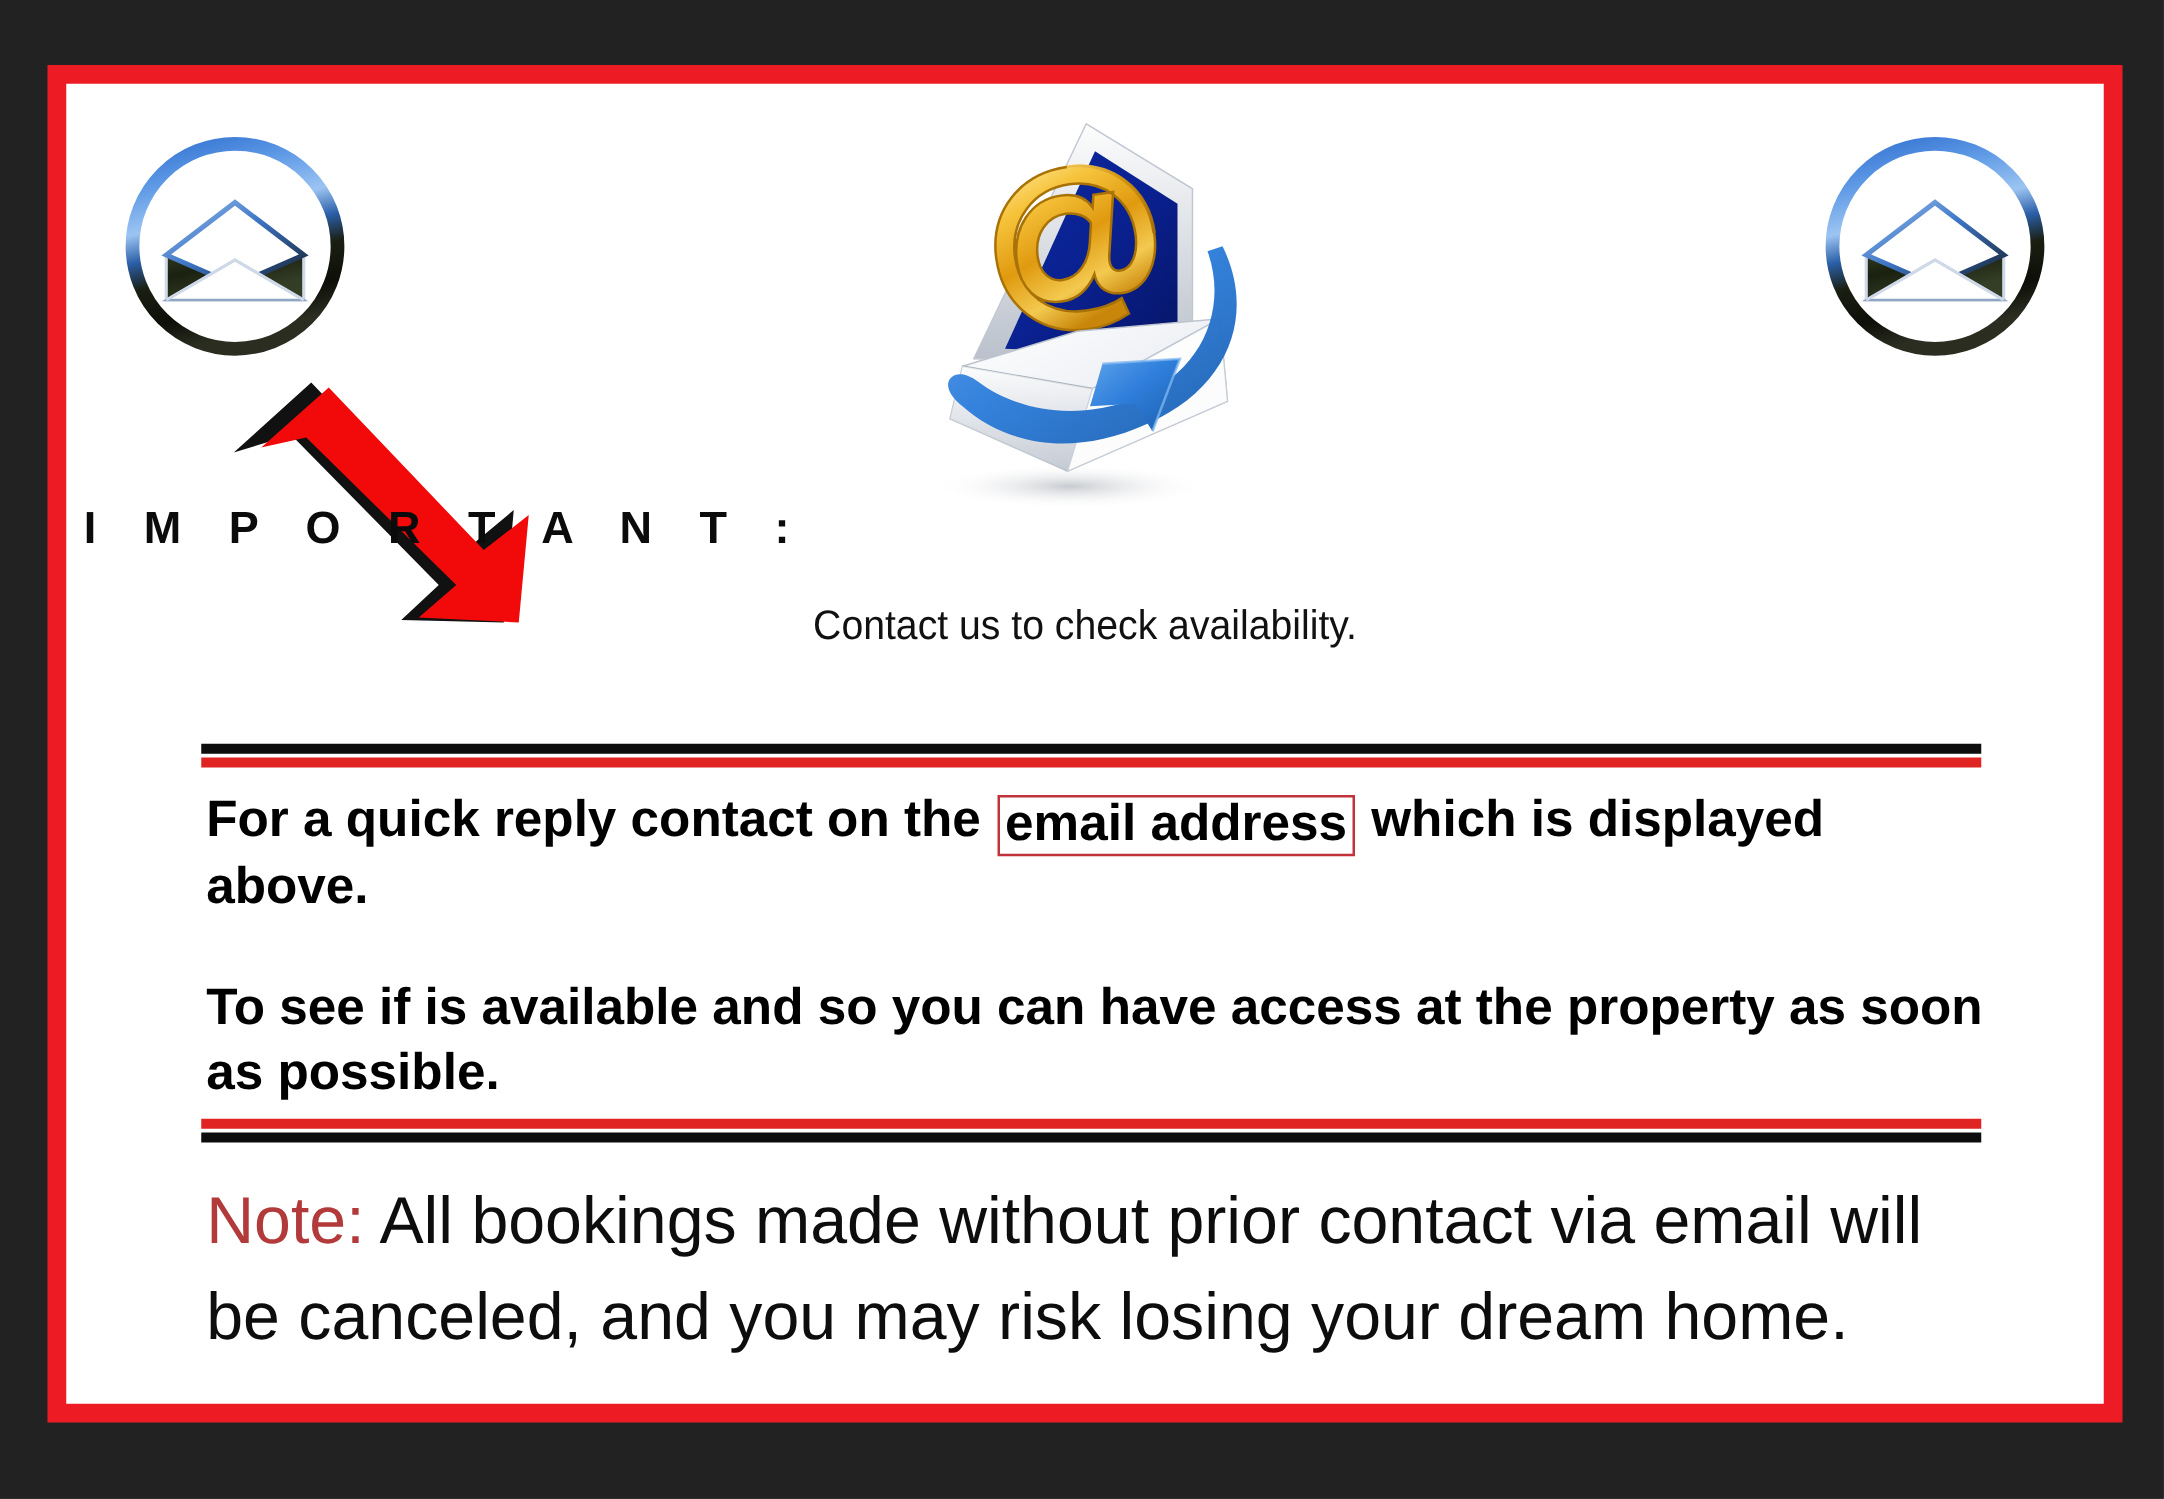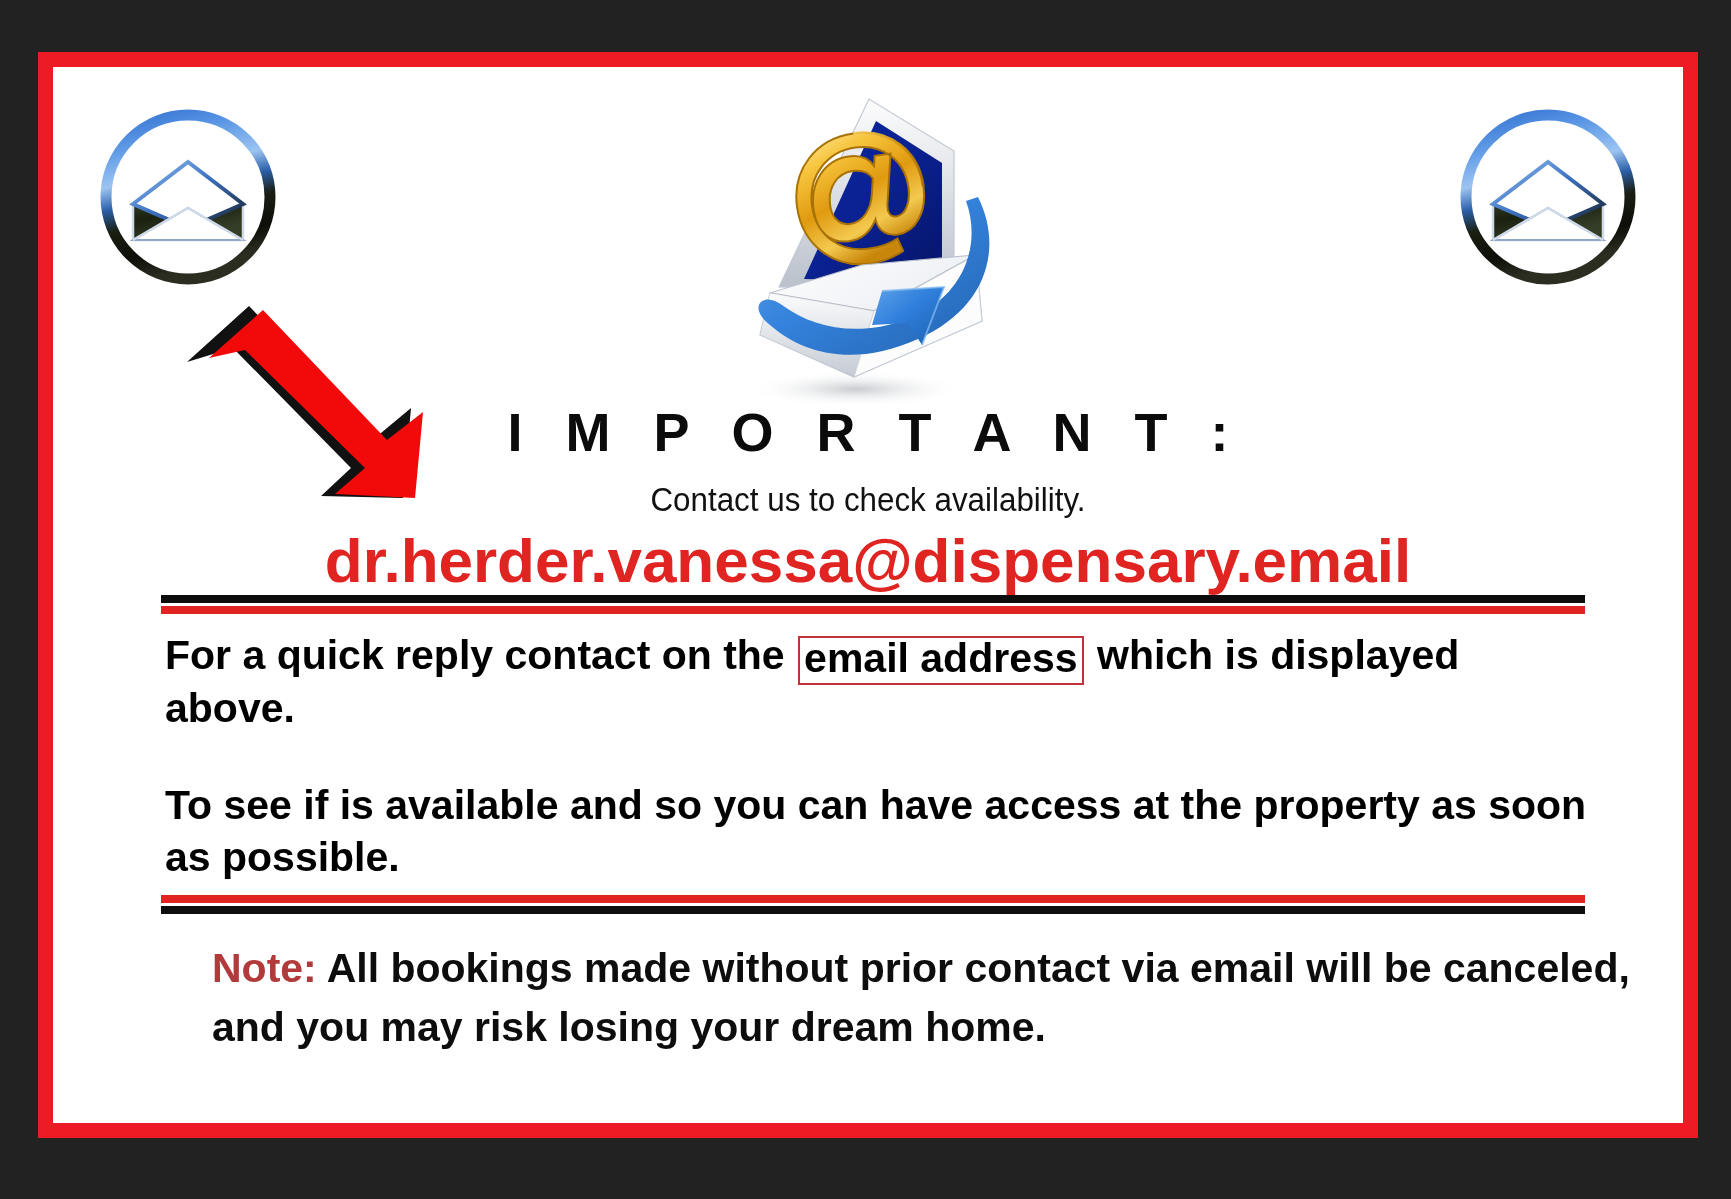--- a/index.html
+++ b/index.html
@@ -63,24 +63,23 @@
     width: 270px;
     height: 230px;
   }
   #attention-arrow svg { display:block; width:100%; height:100%; }
 
   
   #important-heading {
     position: absolute;
     top: 334px;
     left: 0; right: 0;
-    text-align: center;
     font-family: "Liberation Sans", sans-serif;
     font-weight: bold;
-    font-size: 54px;
+    font-size: 36px;
     letter-spacing: 14px;
     color: #0b0b0b;
     text-indent: 14px;
   }
   #availability-subtitle {
     position: absolute;
     top: 414px;
     left: 0; right: 0;
     text-align: center;
     font-family: "Liberation Sans", sans-serif;
@@ -142,25 +141,24 @@
     top: 3px;
   }
 
   
   #note-block {
     position: absolute;
     left: 112px;
     top: 872px;
     width: 1430px;
     font-family: "Liberation Sans", sans-serif;
-    font-weight: 700;
-    font-size: 41px;
+    font-weight: 400;
+    font-size: 53px;
     line-height: 1.45;
     color: #0d0d0d;
-    margin-left: 47px;
   }
   #note-label {
     color: #B23A3A;
   }
 </style>
 </head>
 <body>
 
 <div id="poster-frame">
   <div id="poster-card">
@@ -306,21 +304,20 @@
         <path d="M12 70 L74 14 L200 146 L236 116 L228 206 L146 204 L176 176 L58 56 Z" fill="#111111"></path>
 
         <path d="M34 66 L88 18 L212 148 L248 120 L240 206 L160 202 L190 176 L70 58 Z" fill="#F20A0A"></path>
       </svg>
     </div>
 
     <div id="important-heading">I M P O R T A N T :</div>
 
     <div id="availability-subtitle">Contact us to check availability.</div>
 
-    <div id="email-address">dr.herder.vanessa@dispensary.email</div>
 
     <div id="divider-top" class="divider black-over-red">
       <div class="bar b1"></div>
       <div class="bar b2"></div>
     </div>
 
     <div id="paragraph-two" class="body-block">To see if is available and so you can have access at the property as soon as possible.</div>
 
     <div id="paragraph-one" class="body-block">
       <span>For a quick reply contact on the</span>

